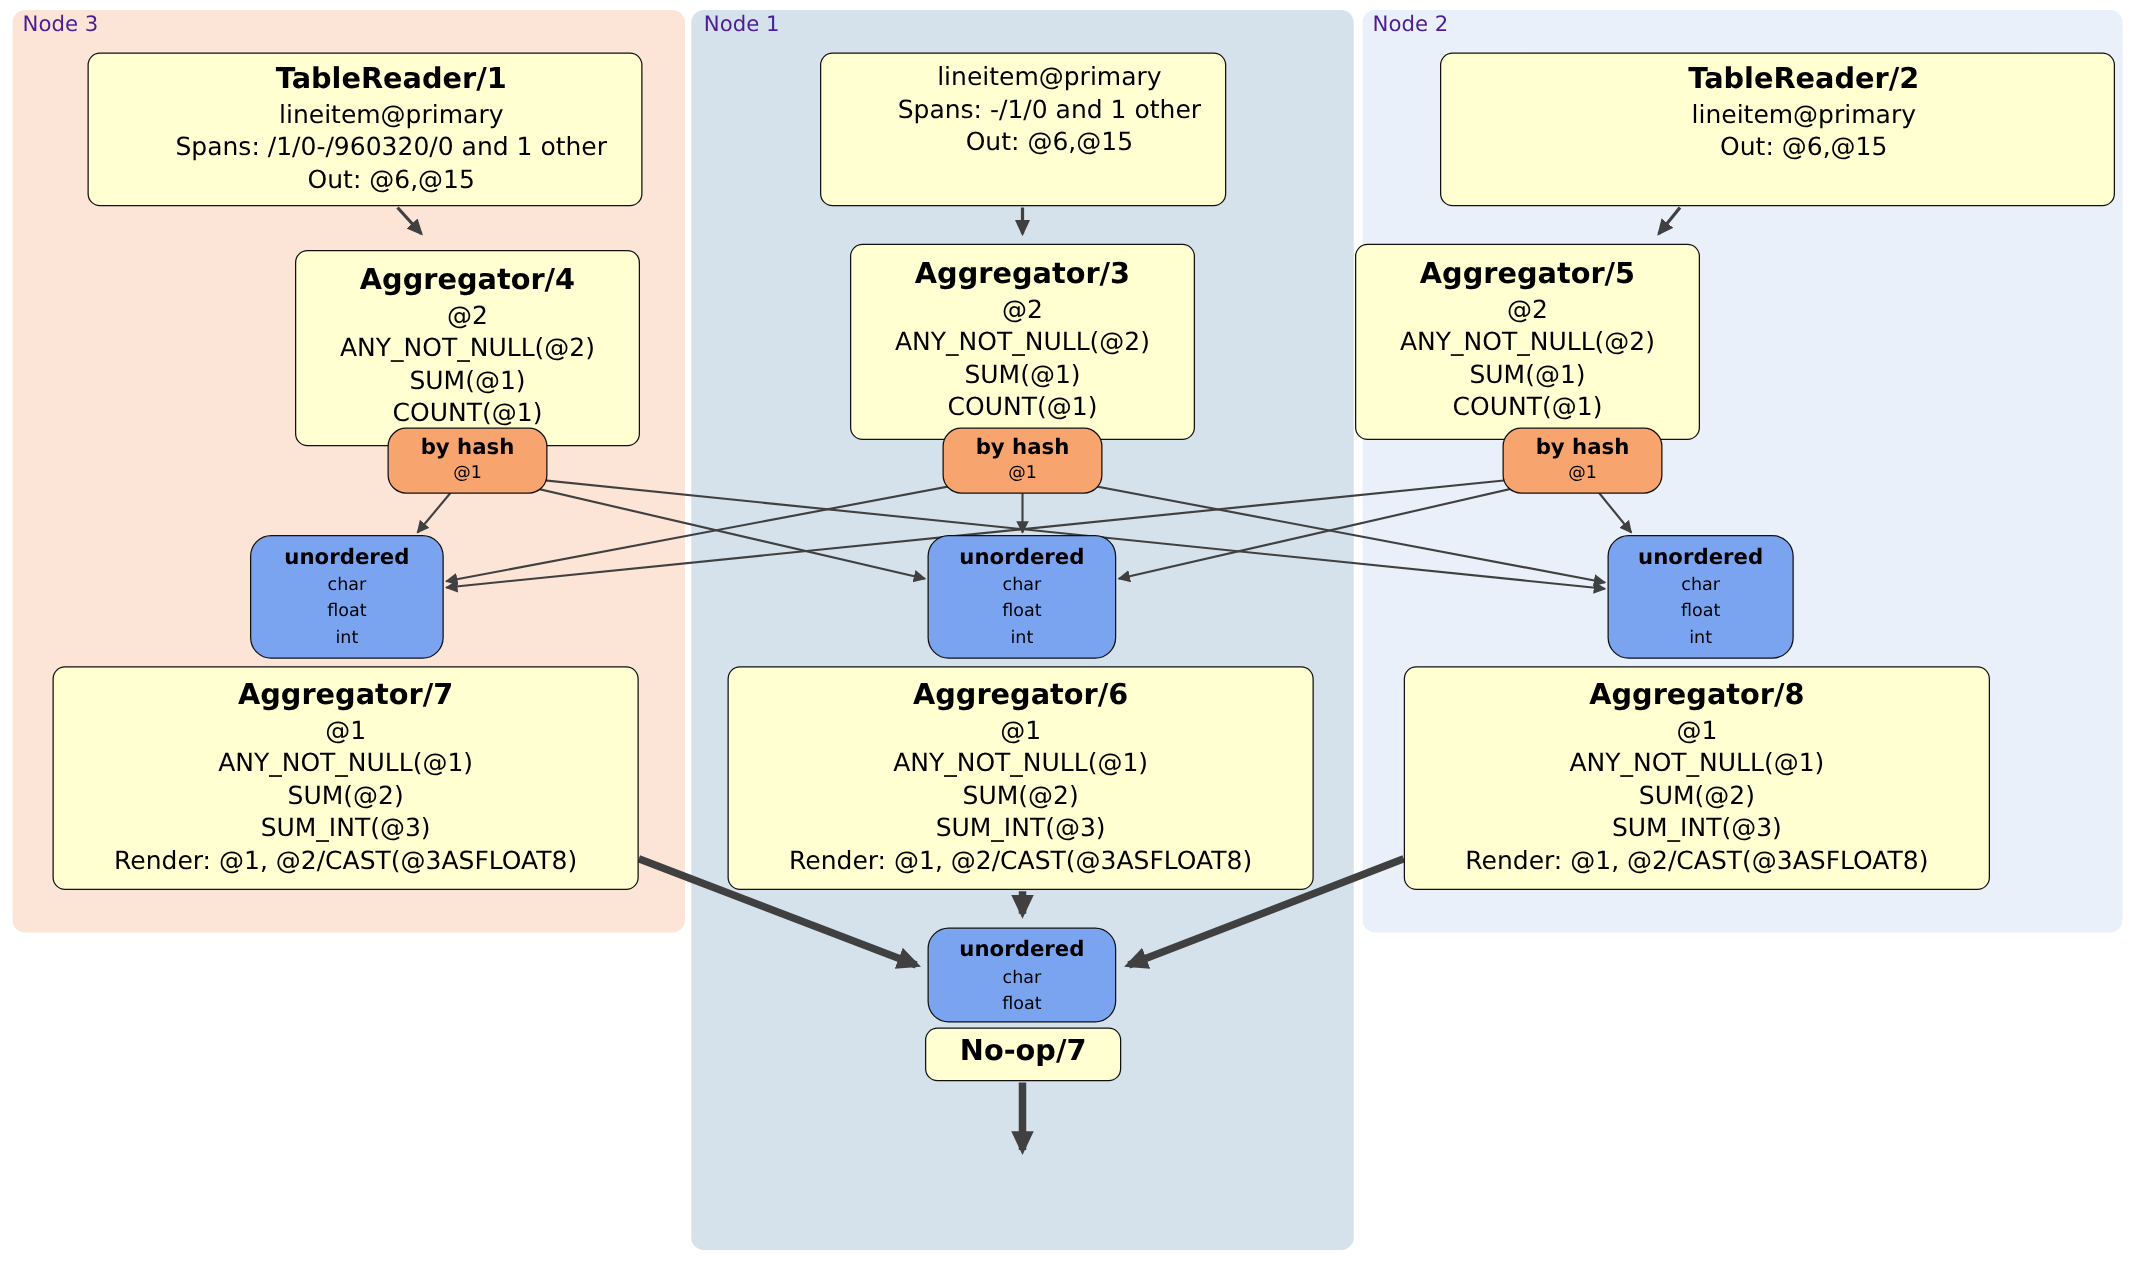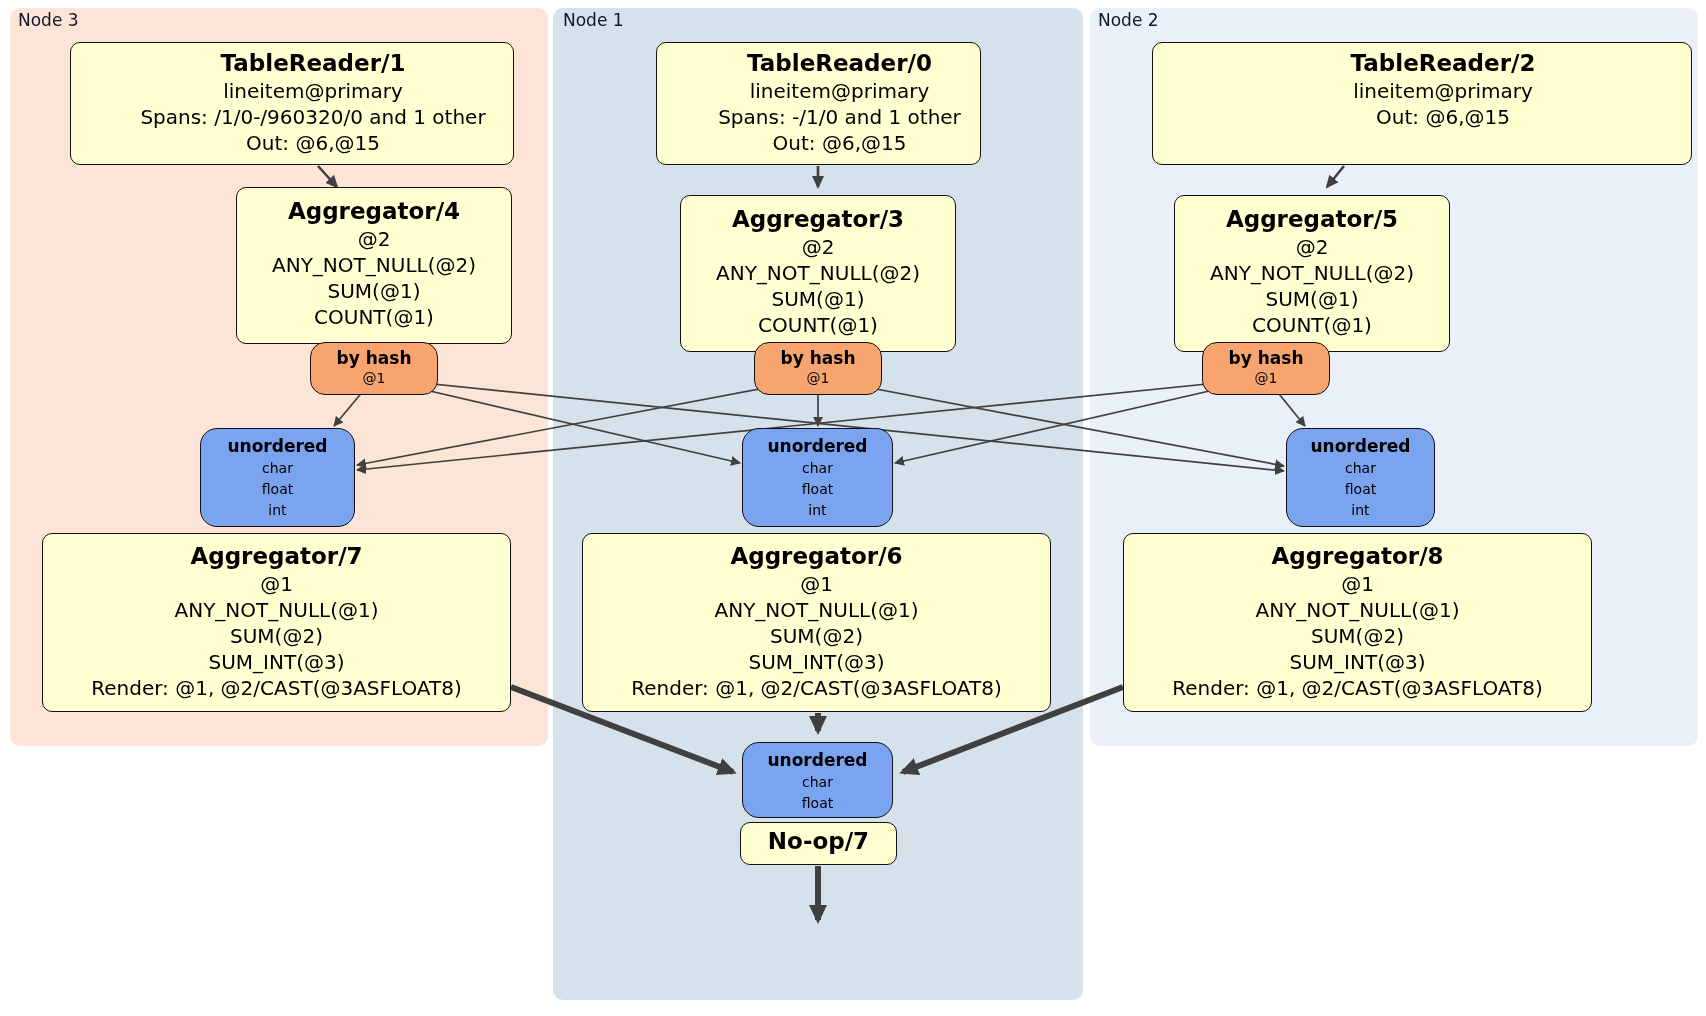--- a/index.html
+++ b/index.html
@@ -12,21 +12,21 @@
     overflow:hidden;
   }
   .group{
     position:absolute;
     border-radius:10px;
     z-index:0;
   }
   .group-label{
     position:absolute;
     font-size:17px;
-    color:#0f172a;
+    color:#4c1d95;
     z-index:3;
     white-space:nowrap;
   }
   #edges{
     position:absolute;left:0;top:0;z-index:1;
   }
   .box{
     position:absolute;
     z-index:2;
     border:1.6px solid #111;
@@ -116,21 +116,21 @@
     </g>
   </svg>
 
   <div class="box tr" style="left:70px;top:42px;width:444px;height:123px;">
     <div class="title">TableReader/1</div>
     <div class="line">lineitem@primary</div>
     <div class="line">Spans: /1/0-/960320/0 and 1 other</div>
     <div class="line">Out: @6,@15</div>
   </div>
 
-  <div class="box agg-top" style="left:236px;top:187px;width:276px;height:157px;">
+  <div class="box agg-top" style="left:236px;top:200px;width:276px;height:157px;">
     <div class="title">Aggregator/4</div>
     <div class="line">@2</div>
     <div class="line">ANY_NOT_NULL(@2)</div>
     <div class="line">SUM(@1)</div>
     <div class="line">COUNT(@1)</div>
   </div>
 
   <div class="box router" style="left:310px;top:342px;width:128px;height:53px;">
     <div class="title">by hash</div>
     <div class="line">@1</div>
@@ -146,21 +146,20 @@
   <div class="box agg-bottom" style="left:42px;top:533px;width:469px;height:179px;">
     <div class="title">Aggregator/7</div>
     <div class="line">@1</div>
     <div class="line">ANY_NOT_NULL(@1)</div>
     <div class="line">SUM(@2)</div>
     <div class="line">SUM_INT(@3)</div>
     <div class="line">Render: @1, @2/CAST(@3ASFLOAT8)</div>
   </div>
 
   <div class="box tr" style="left:656px;top:42px;width:325px;height:123px;">
-    <div class="title">TableReader/0</div>
     <div class="line">lineitem@primary</div>
     <div class="line">Spans: -/1/0 and 1 other</div>
     <div class="line">Out: @6,@15</div>
   </div>
 
   <div class="box agg-top" style="left:680px;top:195px;width:276px;height:157px;">
     <div class="title">Aggregator/3</div>
     <div class="line">@2</div>
     <div class="line">ANY_NOT_NULL(@2)</div>
     <div class="line">SUM(@1)</div>
@@ -187,21 +186,21 @@
     <div class="line">SUM_INT(@3)</div>
     <div class="line">Render: @1, @2/CAST(@3ASFLOAT8)</div>
   </div>
 
   <div class="box tr" style="left:1124px;top:42px;width:540px;height:123px;margin-left:28px;">
     <div class="title">TableReader/2</div>
     <div class="line">lineitem@primary</div>
     <div class="line">Out: @6,@15</div>
   </div>
 
-  <div class="box agg-top" style="left:1174px;top:195px;width:276px;height:157px;">
+  <div class="box agg-top" style="left:1084px;top:195px;width:276px;height:157px;">
     <div class="title">Aggregator/5</div>
     <div class="line">@2</div>
     <div class="line">ANY_NOT_NULL(@2)</div>
     <div class="line">SUM(@1)</div>
     <div class="line">COUNT(@1)</div>
   </div>
 
   <div class="box router" style="left:1202px;top:342px;width:128px;height:53px;">
     <div class="title">by hash</div>
     <div class="line">@1</div>

